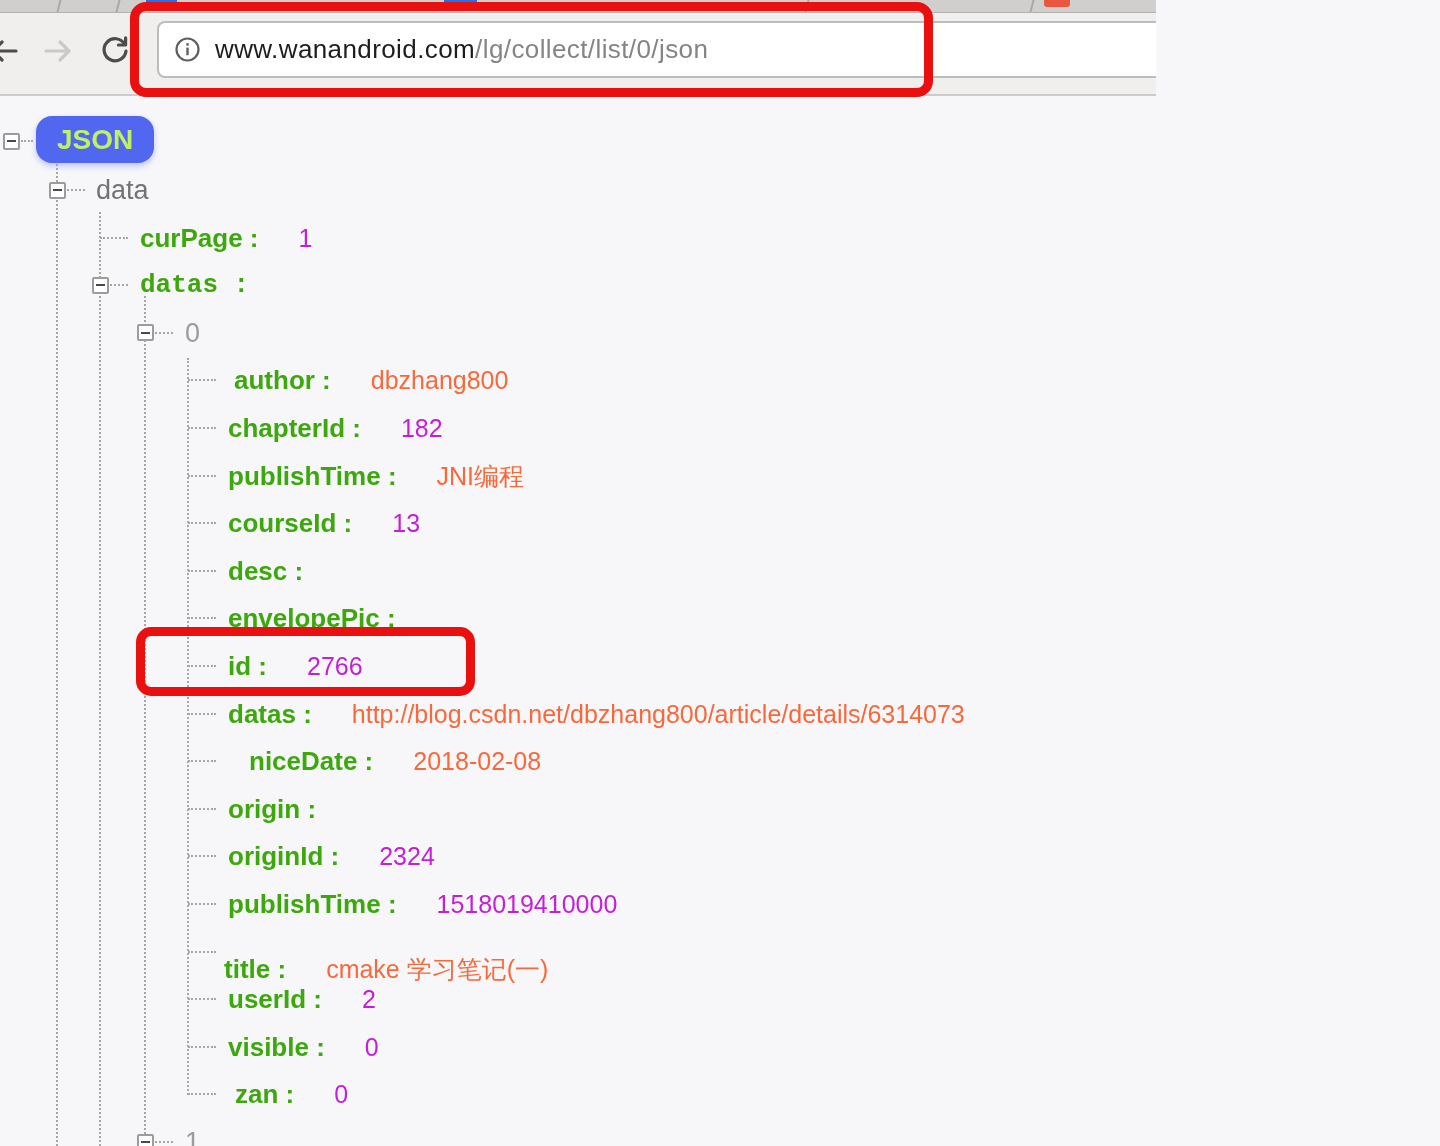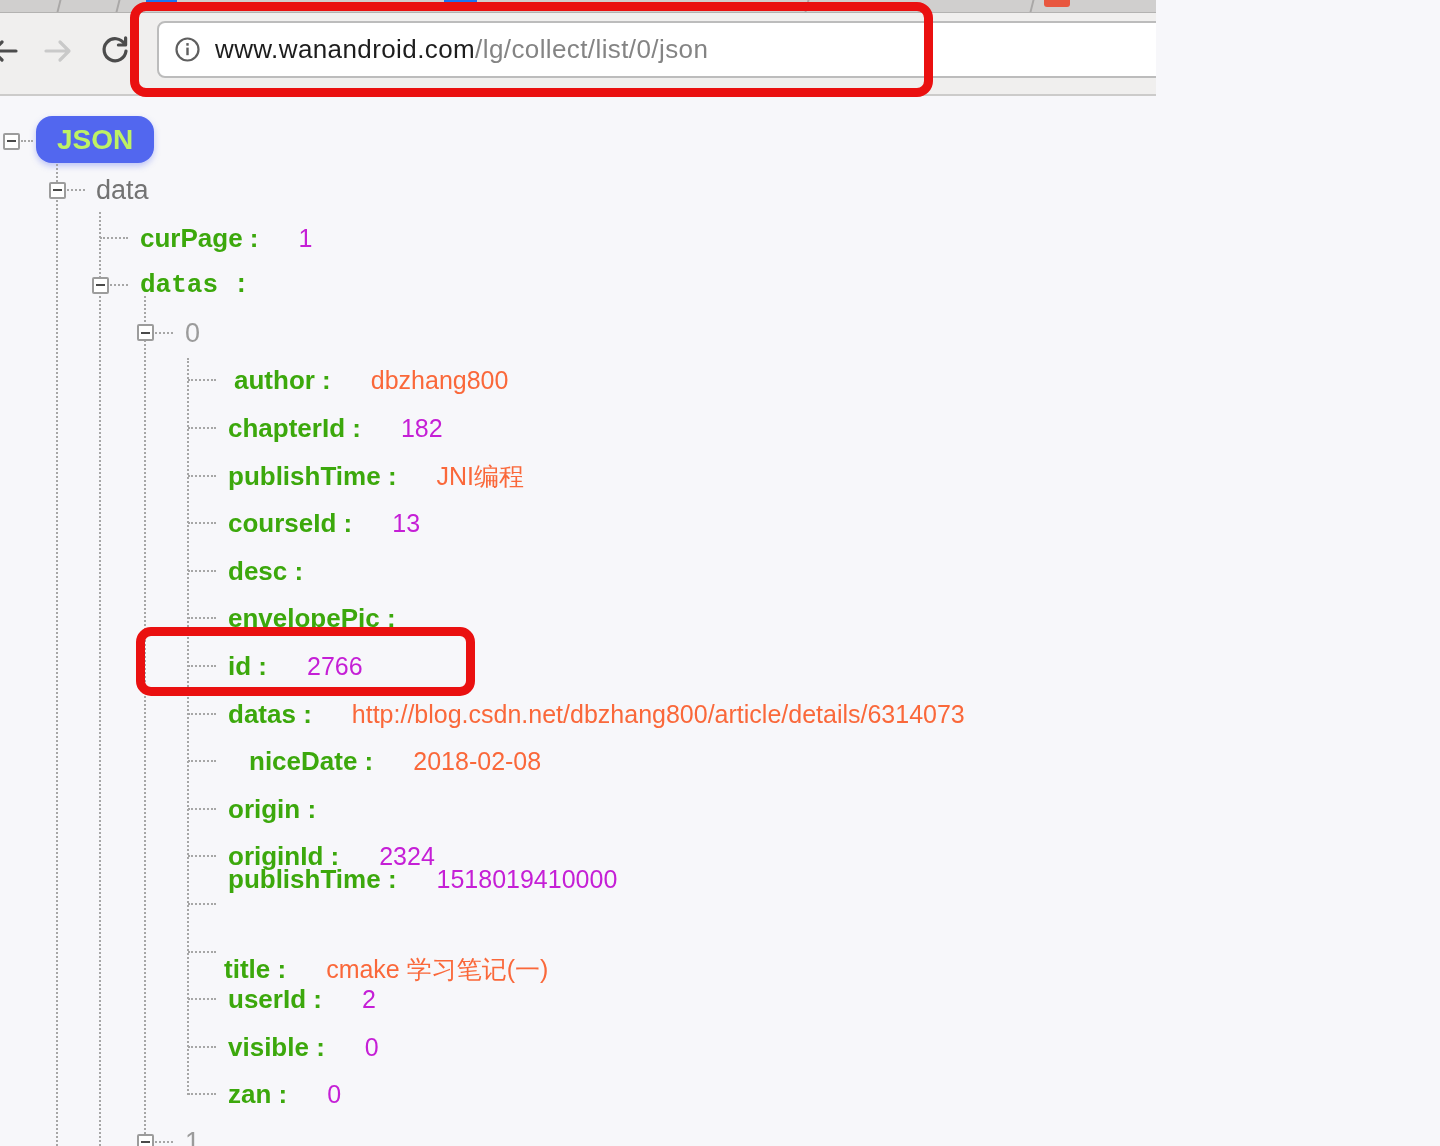--- a/index.html
+++ b/index.html
@@ -143,29 +143,29 @@
       <div class="trow" style="left: 228px; top: 648px;"><span class="k">id</span><span class="v number">2766</span></div>
       <div class="hstub" style="left: 188px; top: 712.6px; width: 28px;"></div>
       <div class="trow" style="left: 228px; top: 695.6px;"><span class="k">datas</span><span class="v string">http://blog.csdn.net/dbzhang800/article/details/6314073</span></div>
       <div class="hstub" style="left: 188px; top: 760.2px; width: 28px;"></div>
       <div class="trow" style="left: 228px; top: 743.2px; margin-left: 21px;"><span class="k">niceDate</span><span class="v string">2018-02-08</span></div>
       <div class="hstub" style="left: 188px; top: 807.8px; width: 28px;"></div>
       <div class="trow" style="left: 228px; top: 790.8px;"><span class="k">origin</span></div>
       <div class="hstub" style="left: 188px; top: 855.4px; width: 28px;"></div>
       <div class="trow" style="left: 228px; top: 838.4px;"><span class="k">originId</span><span class="v number">2324</span></div>
       <div class="hstub" style="left: 188px; top: 903px; width: 28px;"></div>
-      <div class="trow" style="left: 228px; top: 861px;"><span class="k">publishTime</span><span class="v number">1518019410000</span></div>
+      <div class="trow" style="left: 228px; top: 886px;"><span class="k">publishTime</span><span class="v number">1518019410000</span></div>
       <div class="hstub" style="left: 188px; top: 950.6px; width: 28px;"></div>
       <div class="trow" style="left: 224px; top: 933.6px; margin-top: 17px;"><span class="k">title</span><span class="v string">cmake 学习笔记(一)</span></div>
       <div class="hstub" style="left: 188px; top: 998.2px; width: 28px;"></div>
       <div class="trow" style="left: 228px; top: 981.2px;"><span class="k">userId</span><span class="v number">2</span></div>
       <div class="hstub" style="left: 188px; top: 1045.8px; width: 28px;"></div>
       <div class="trow" style="left: 228px; top: 1028.8px;"><span class="k">visible</span><span class="v number">0</span></div>
       <div class="hstub" style="left: 188px; top: 1093.4px; width: 28px;"></div>
-      <div class="trow" style="left: 228px; top: 1076.4px;"><span class="k">zan</span><span class="v number">0</span></div>
+      <div class="trow" style="left: 235px; top: 1076.4px;"><span class="k">zan</span><span class="v number">0</span></div>
       <div class="expander" style="left: 136.5px; top: 1133.5px;"></div>
       <div class="hstub" style="left: 155px; top: 1141px; width: 18px;"></div>
       <div class="trow" style="left: 185px; top: 1124px;"><span class="idx">1</span></div>
     </div>
 
   <div class="ann" id="ann-url"></div>
   <div class="ann" id="ann-id"></div>
 </div>
 
 </body></html>

